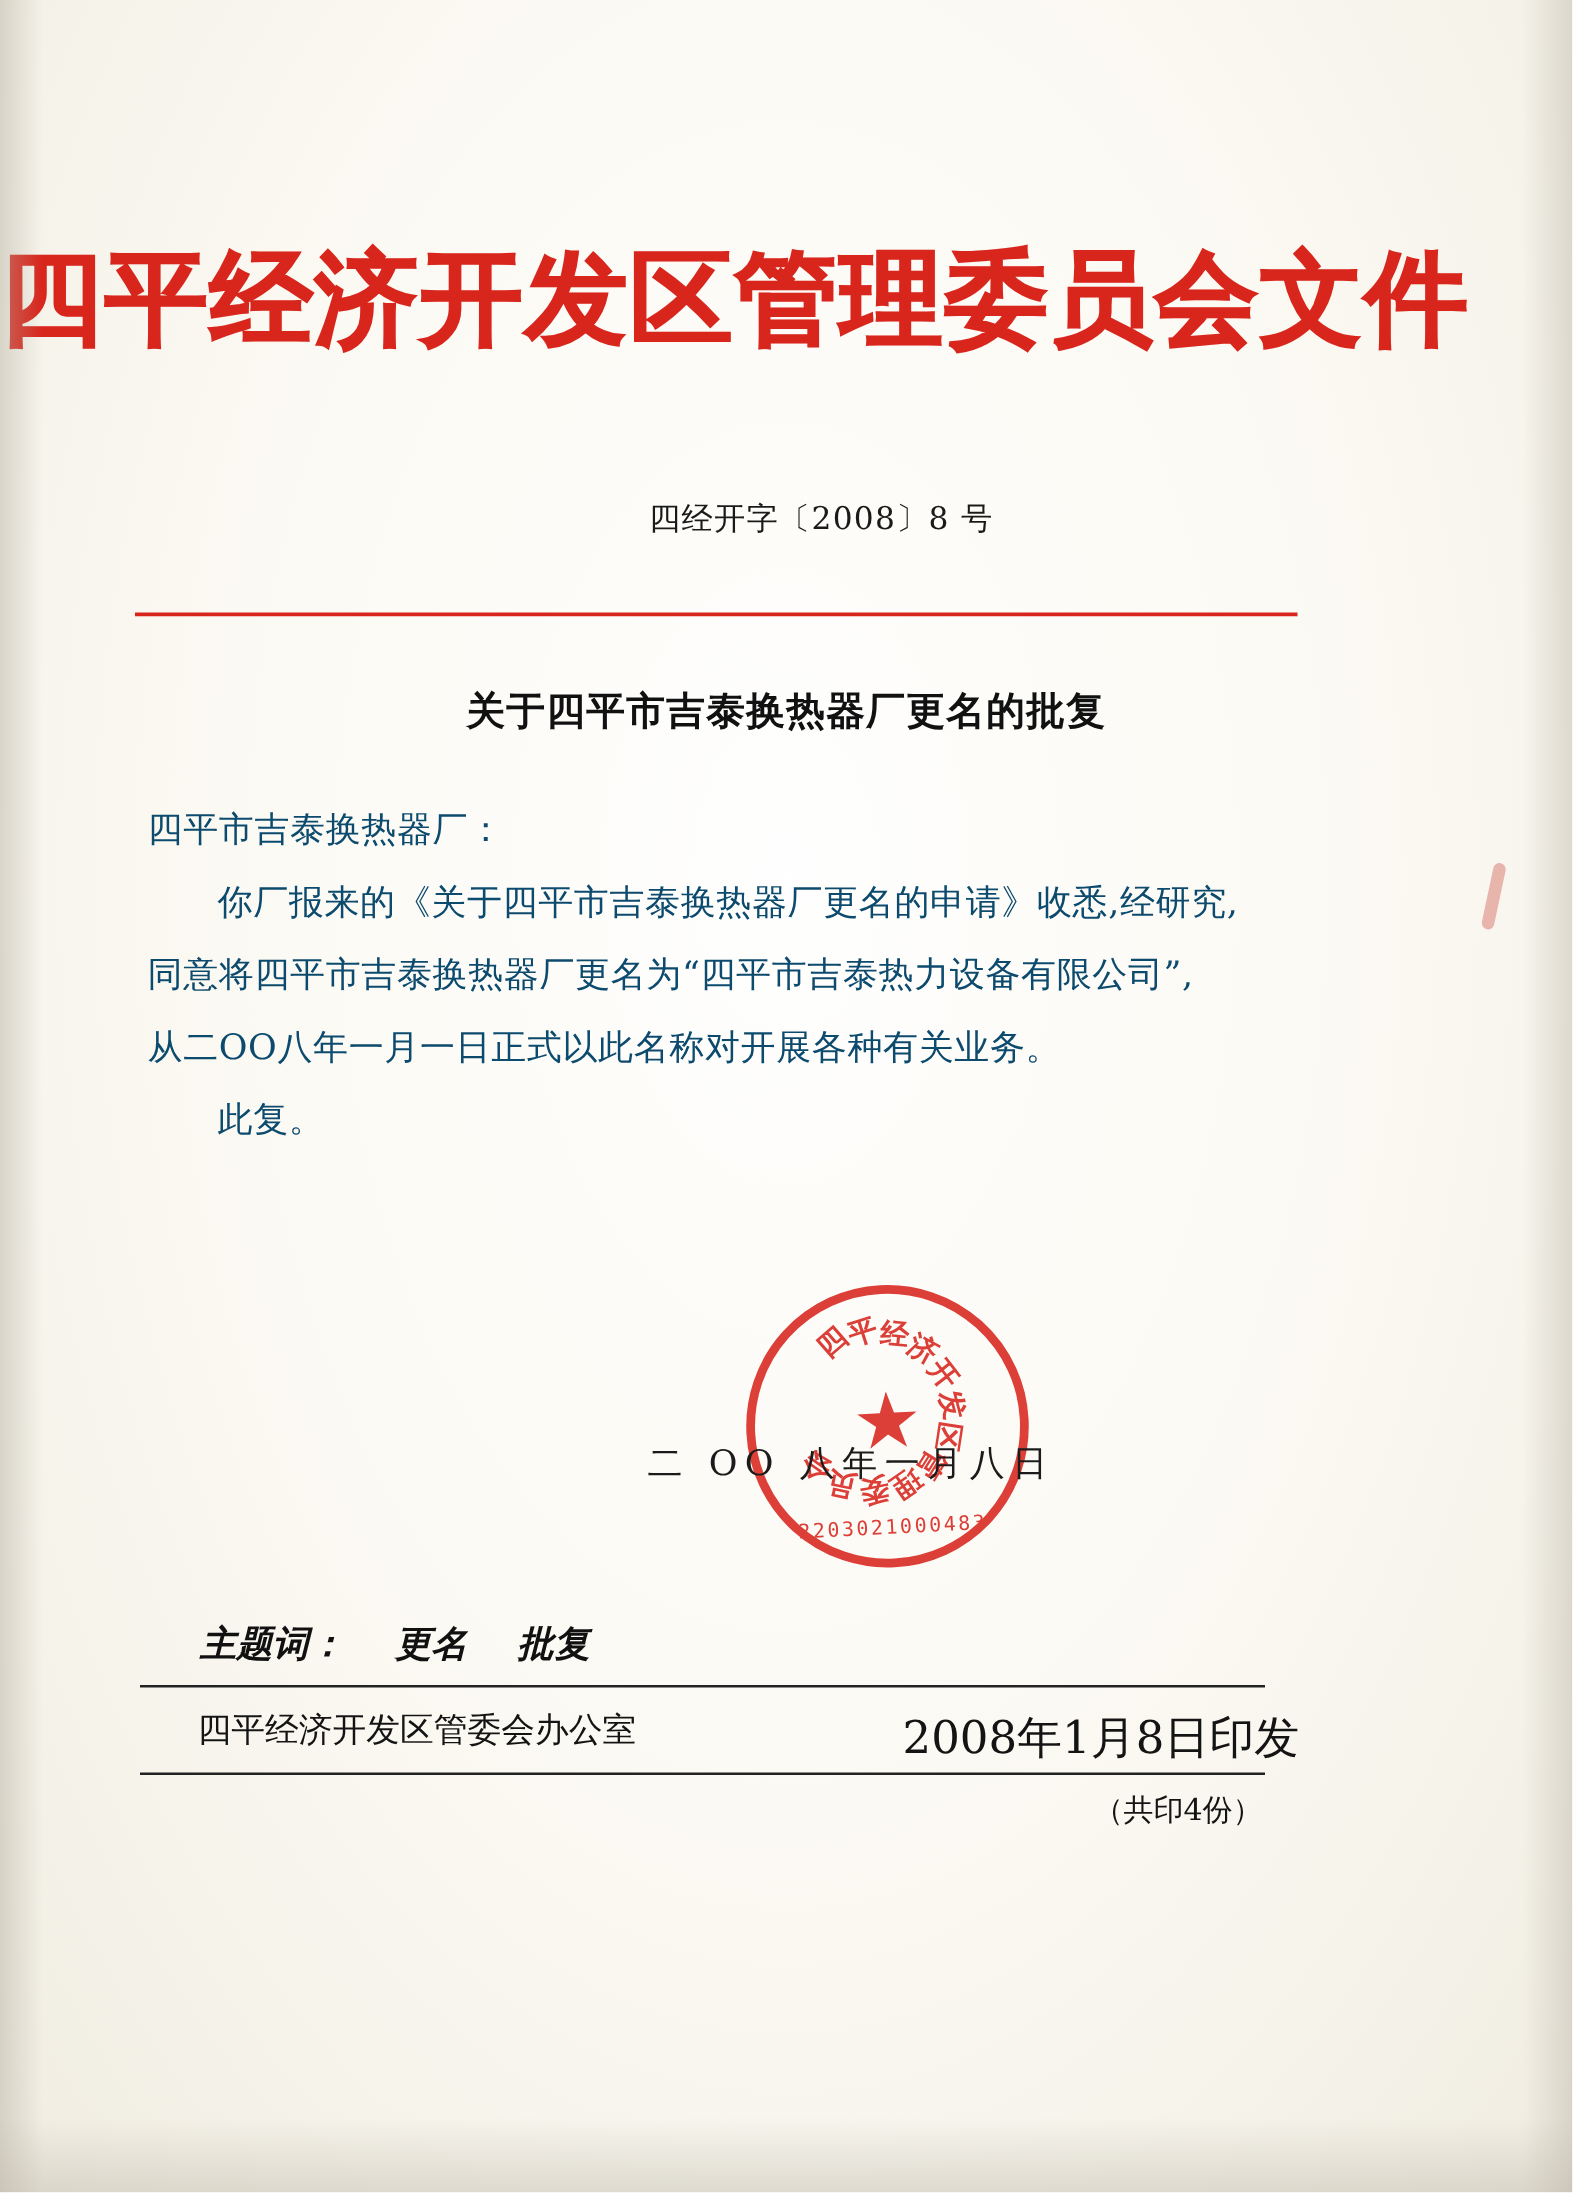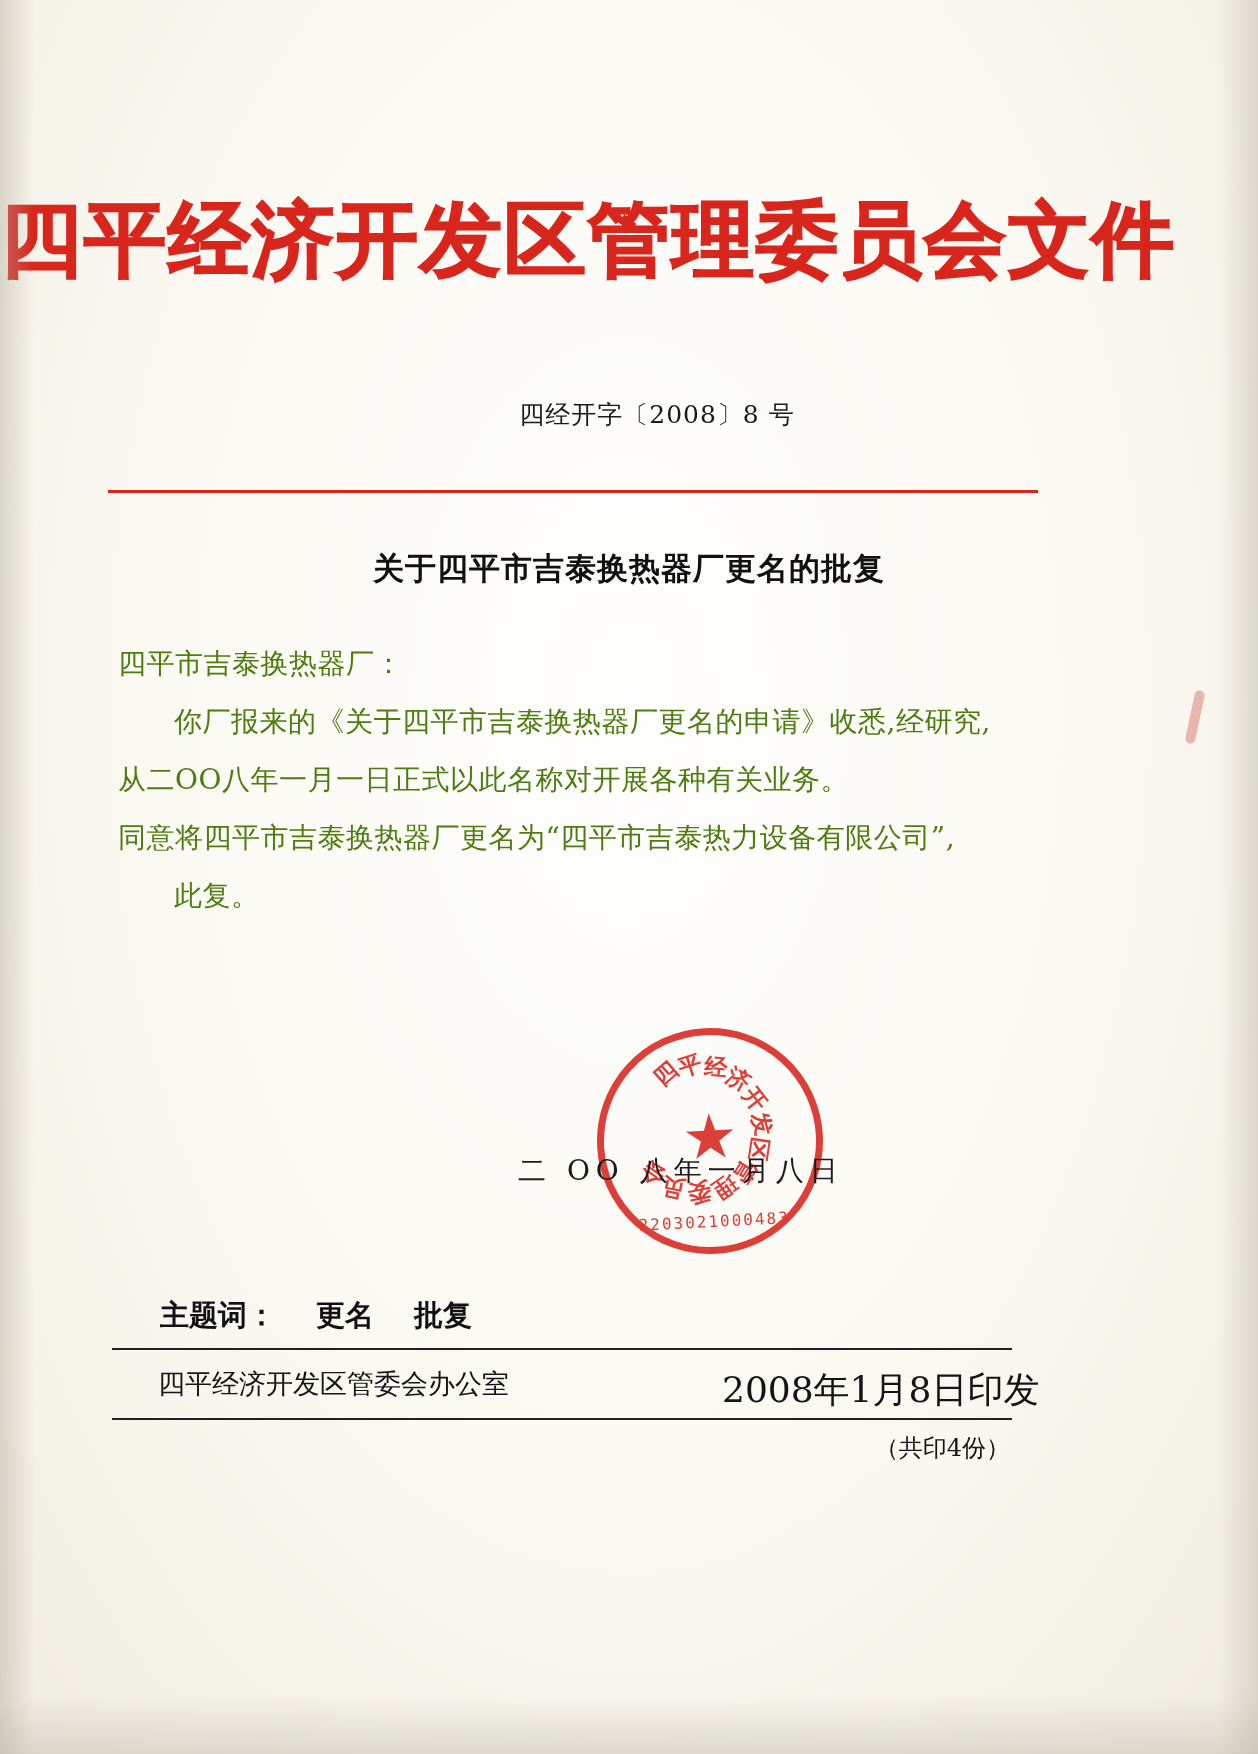--- a/index.html
+++ b/index.html
@@ -108,21 +108,21 @@
   }
 
   
   .body-block {
     position: absolute;
     top: 636px;
     left: 118px;
     width: 920px;
     font-size: 28px;
     line-height: 56px;
-    color: #4d7c0f;
+    color: #0c4a6e;
     letter-spacing: 0.5px;
   }
   .body-block p {
     margin: 0 0 2px 0;
   }
   .indent {
     text-indent: 56px;
   }
 
   
@@ -189,20 +189,21 @@
 
   
   .footer-keywords {
     position: absolute;
     top: 1296px;
     left: 160px;
     font-family: "DejaVu Sans", "Liberation Sans", sans-serif;
     font-weight: 700;
     font-size: 29px;
     color: #111;
+    font-style: italic;
   }
   .footer-keywords .kw-gap { display: inline-block; width: 40px; }
   .footer-rule-1 {
     position: absolute;
     top: 1348px;
     left: 112px;
     width: 900px;
     height: 2px;
     background: #222;
   }
@@ -257,22 +258,22 @@
 
     <div class="doc-number">四经开字〔2008〕8 号</div>
 
     <div class="red-rule"></div>
 
     <div class="doc-title">关于四平市吉泰换热器厂更名的批复</div>
 
     <div class="body-block">
       <p>四平市吉泰换热器厂：</p>
       <p class="indent">你厂报来的《关于四平市吉泰换热器厂更名的申请》收悉,经研究,</p>
+      <p>同意将四平市吉泰换热器厂更名为“四平市吉泰热力设备有限公司”,</p>
       <p>从二OO八年一月一日正式以此名称对开展各种有关业务。</p>
-      <p>同意将四平市吉泰换热器厂更名为“四平市吉泰热力设备有限公司”,</p>
       <p class="indent">此复。</p>
     </div>
 
     <div class="seal">
       <div class="seal-inner">
         <div class="seal-text" id="seal-ring">
             <span class="seal-char" style="transform: translate(-59.0216px, -74.4648px) rotate(-38deg);">四</span>
             <span class="seal-char" style="transform: translate(-30.829px, -88.4375px) rotate(-14.7273deg);">平</span>
             <span class="seal-char" style="transform: translate(0.590331px, -90.1341px) rotate(8.54545deg);">经</span>
             <span class="seal-char" style="transform: translate(30.1236px, -79.2786px) rotate(31.8182deg);">济</span>

